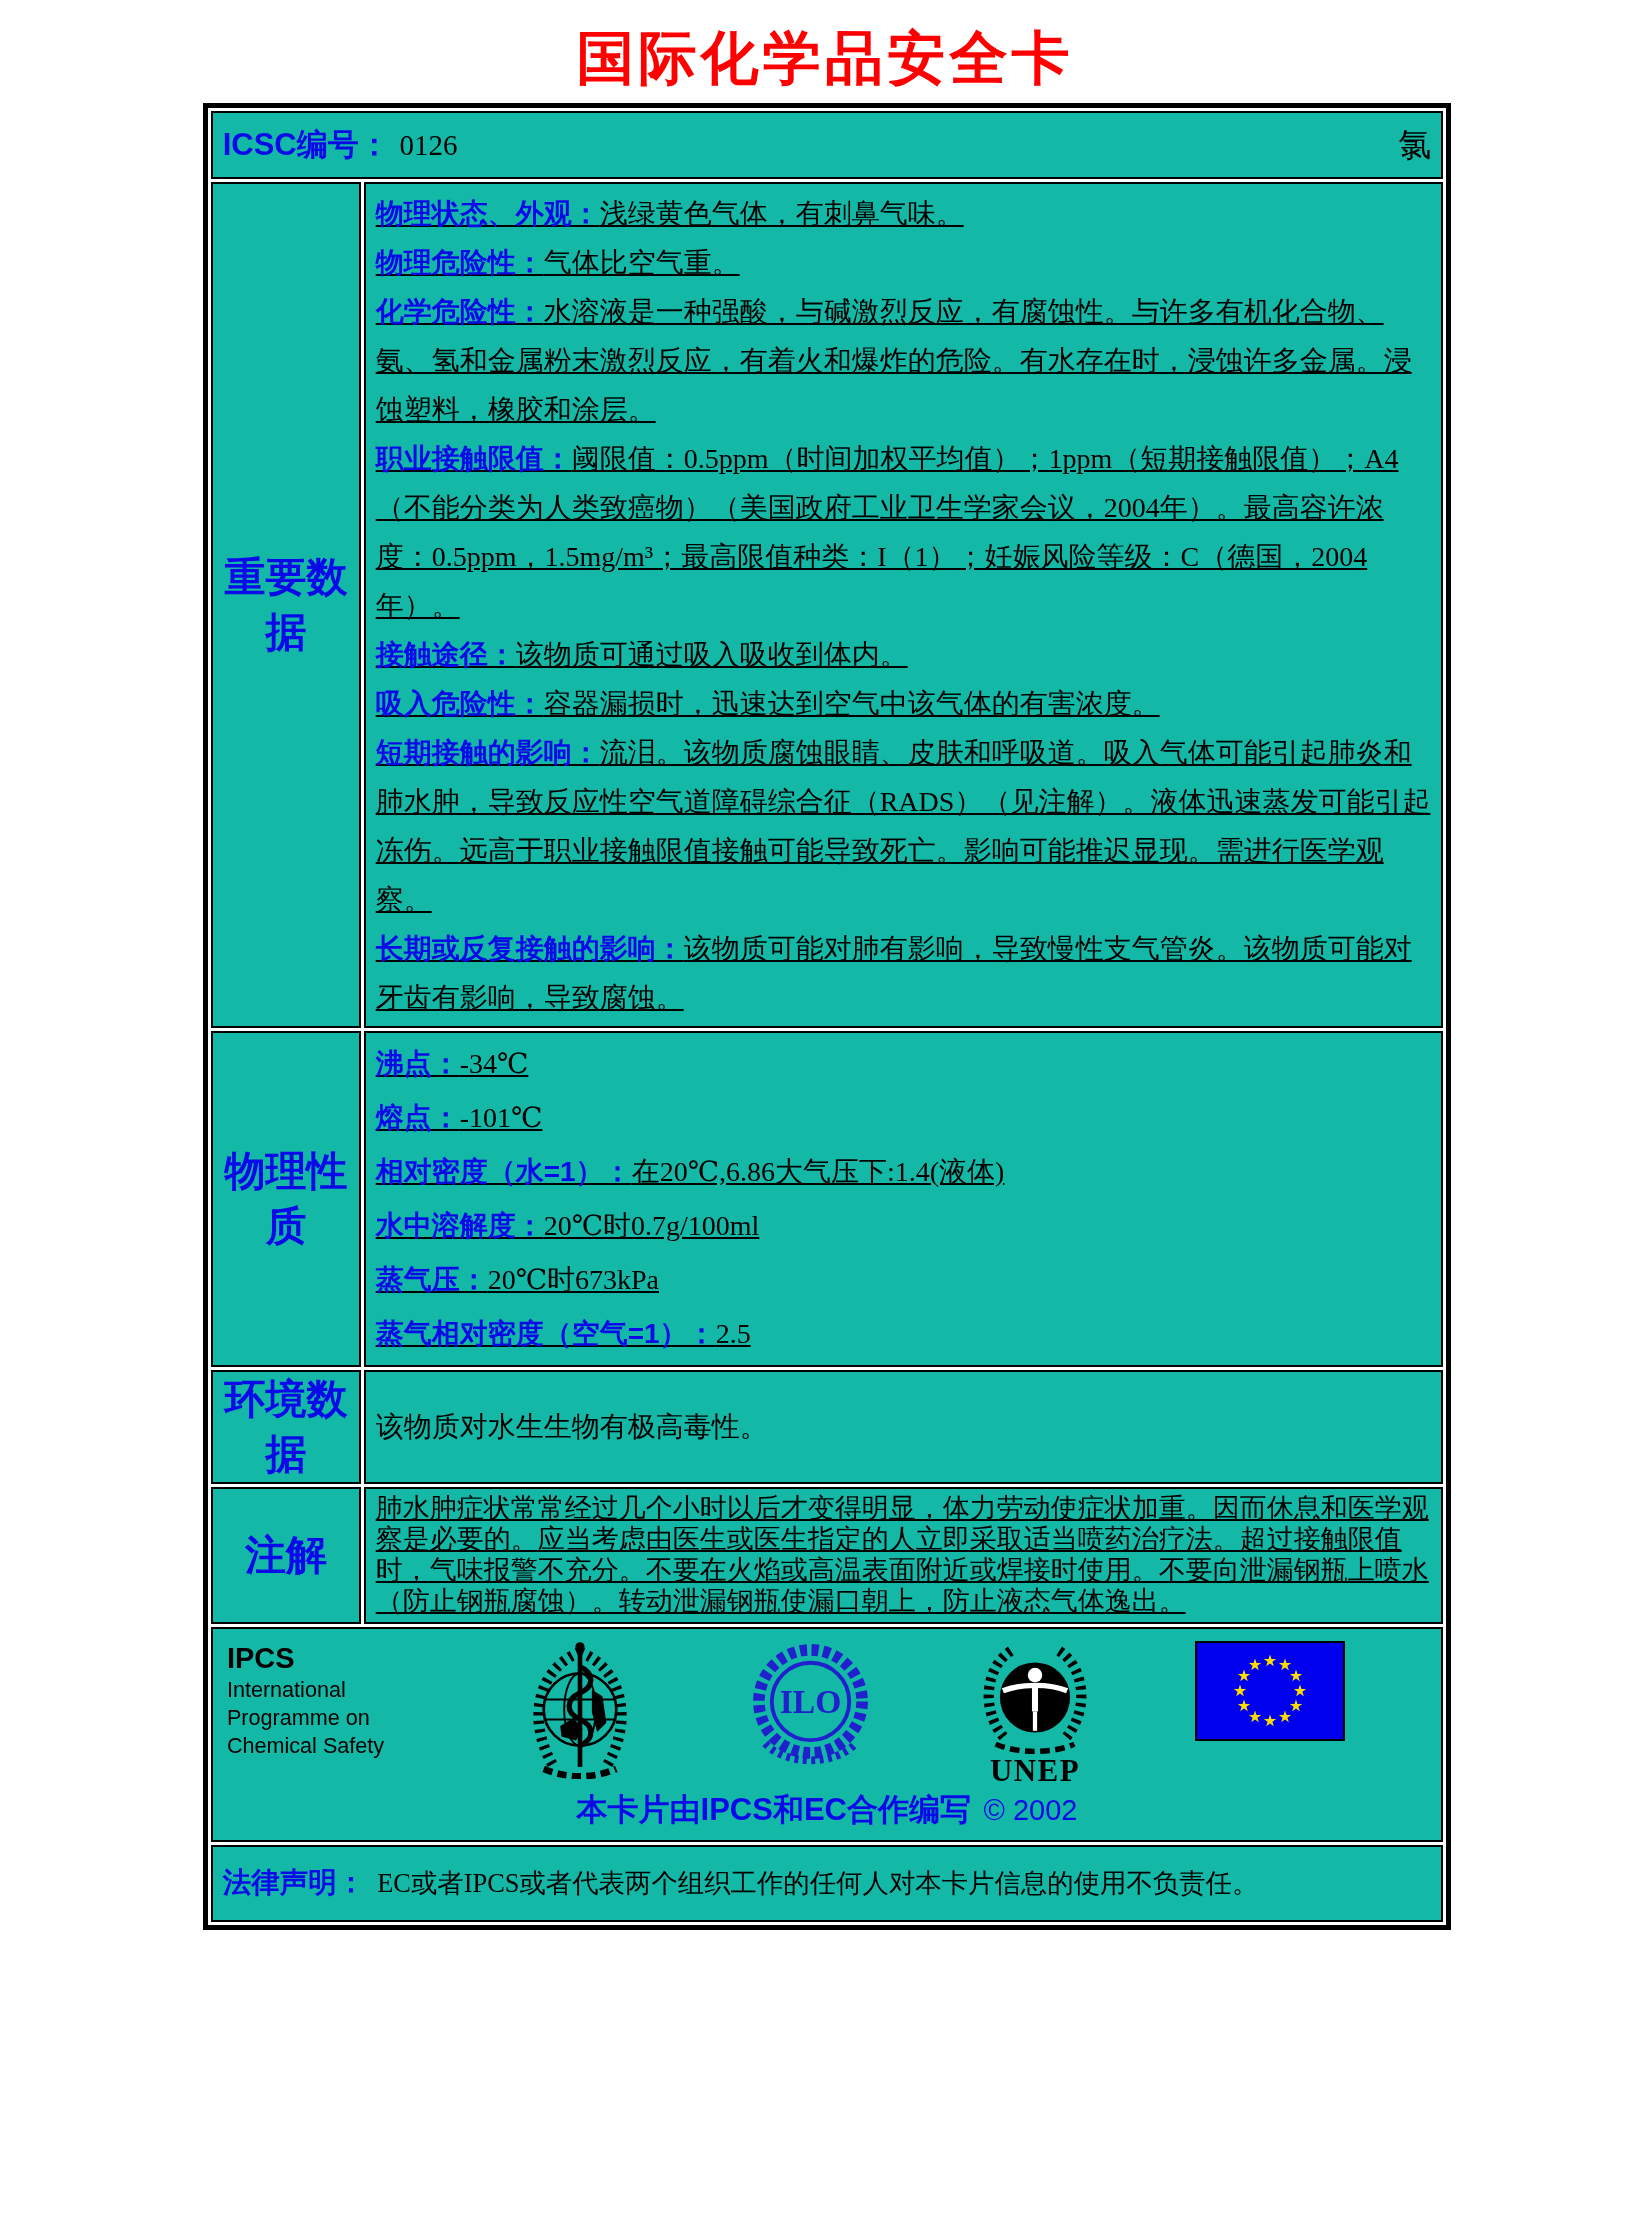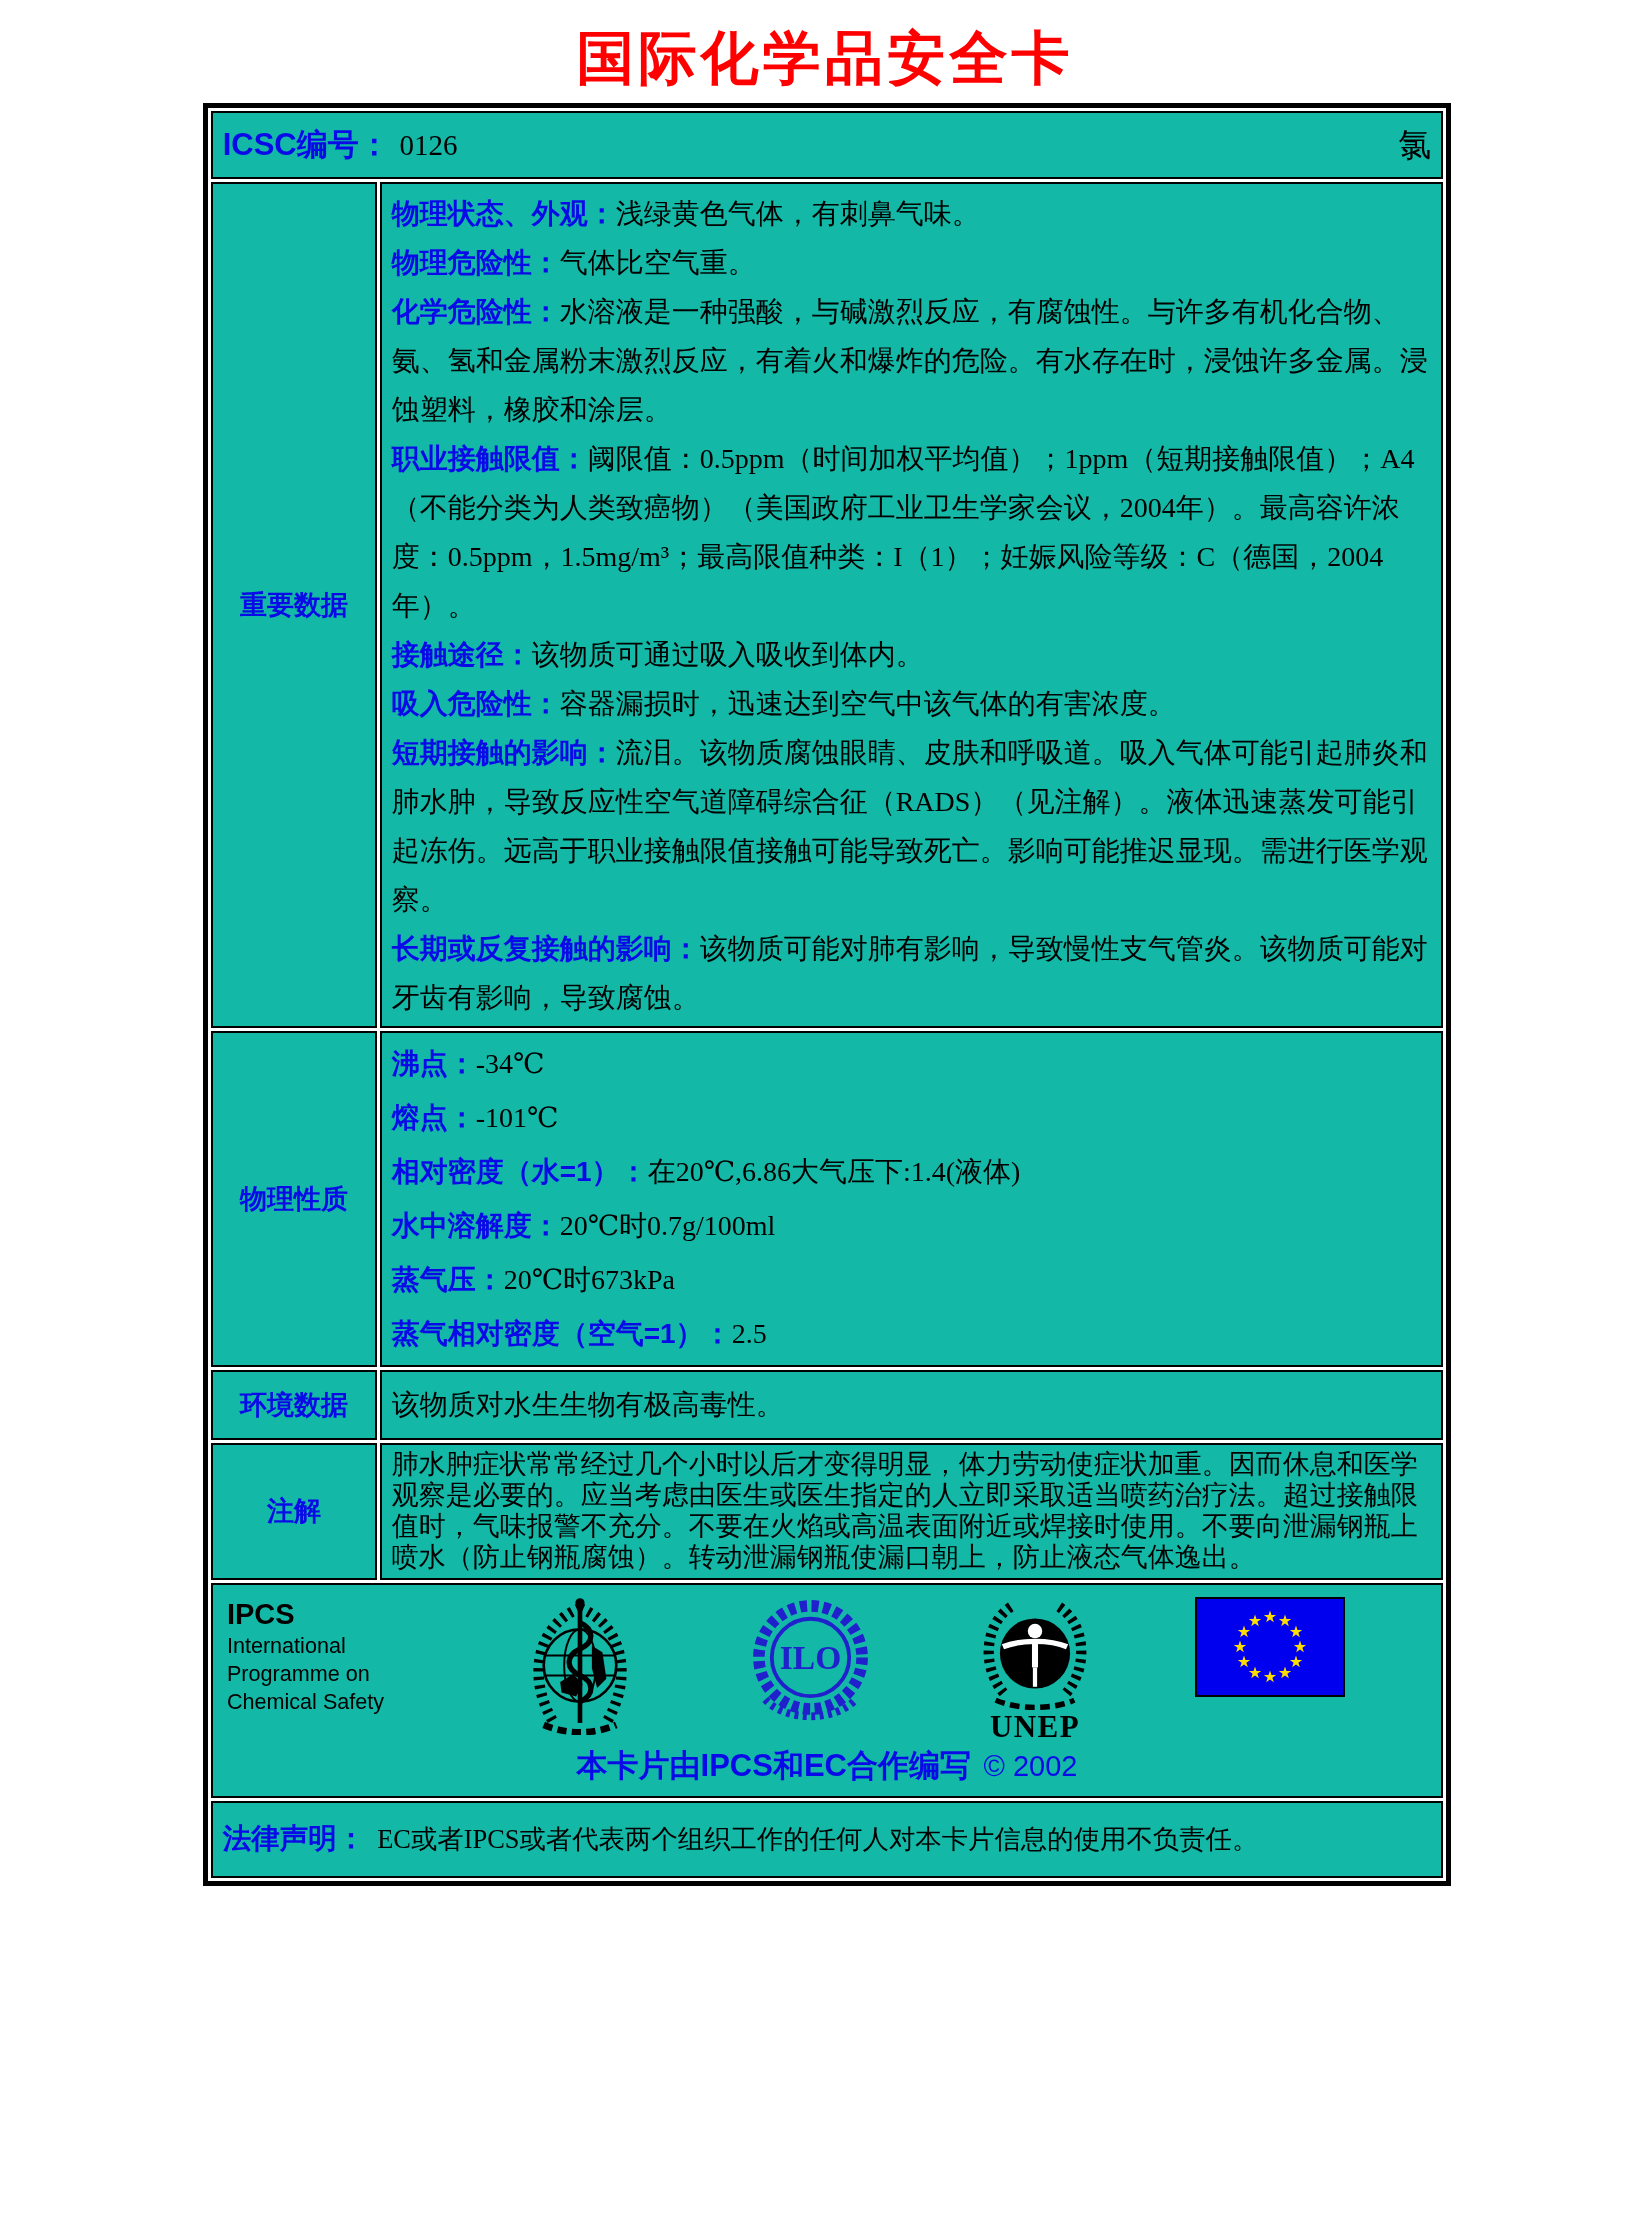--- a/index.html
+++ b/index.html
@@ -25,42 +25,42 @@
     border-collapse: separate;
     border-spacing: 3.5px;
     background: #ffffff;
   }
   table.icsc td {
     border: 2.1px solid #000;
     background: #14b8a6;
     vertical-align: middle;
   }
   td.label-cell {
-    width: 166px;
+    width: 150px;
     text-align: center;
     font-family: "Liberation Sans", "DejaVu Sans", sans-serif;
     font-weight: bold;
-    font-size: 27px;
+    font-size: 41px;
     color: #0a0ae8;
     vertical-align: middle;
   }
   td.content-cell { padding: 4.2px 9.7px; font-size: 28px; }
   .lbl {
     color: #0a0ae8; font-weight: bold;
     font-family: "Liberation Sans", "DejaVu Sans", sans-serif;
   }
   
   .hdr-flex { display: flex; justify-content: space-between; align-items: center; height: 56px; }
   .hdr-left .lbl { font-size: 31px; }
   .hdr-left .num { font-size: 29px; margin-left: 9.7px; }
   .hdr-right { font-size: 33px; }
   
   .para-important { line-height: 49px; font-size: 28px; }
   .para-phys { line-height: 54px; font-size: 28px; }
-  td.vtop { vertical-align: top; }
+  td.vtop { vertical-align: top; text-decoration: underline; }
   .env-line { font-size: 28px; line-height: 36px; }
   .notes-text { font-size: 27px; line-height: 31px; }
   .addl-line { font-size: 28px; line-height: 35px; }
   
   .logos-cell { padding: 7px 5.6px 5.6px 5.6px; }
   .logos-flex {
     display: flex; align-items: flex-start; justify-content: space-between;
     padding: 4.2px 90px 0 8.3px; height: 139px;
   }
   .ipcs-block { width: 188px; font-family: "Liberation Sans", "DejaVu Sans", sans-serif; }

